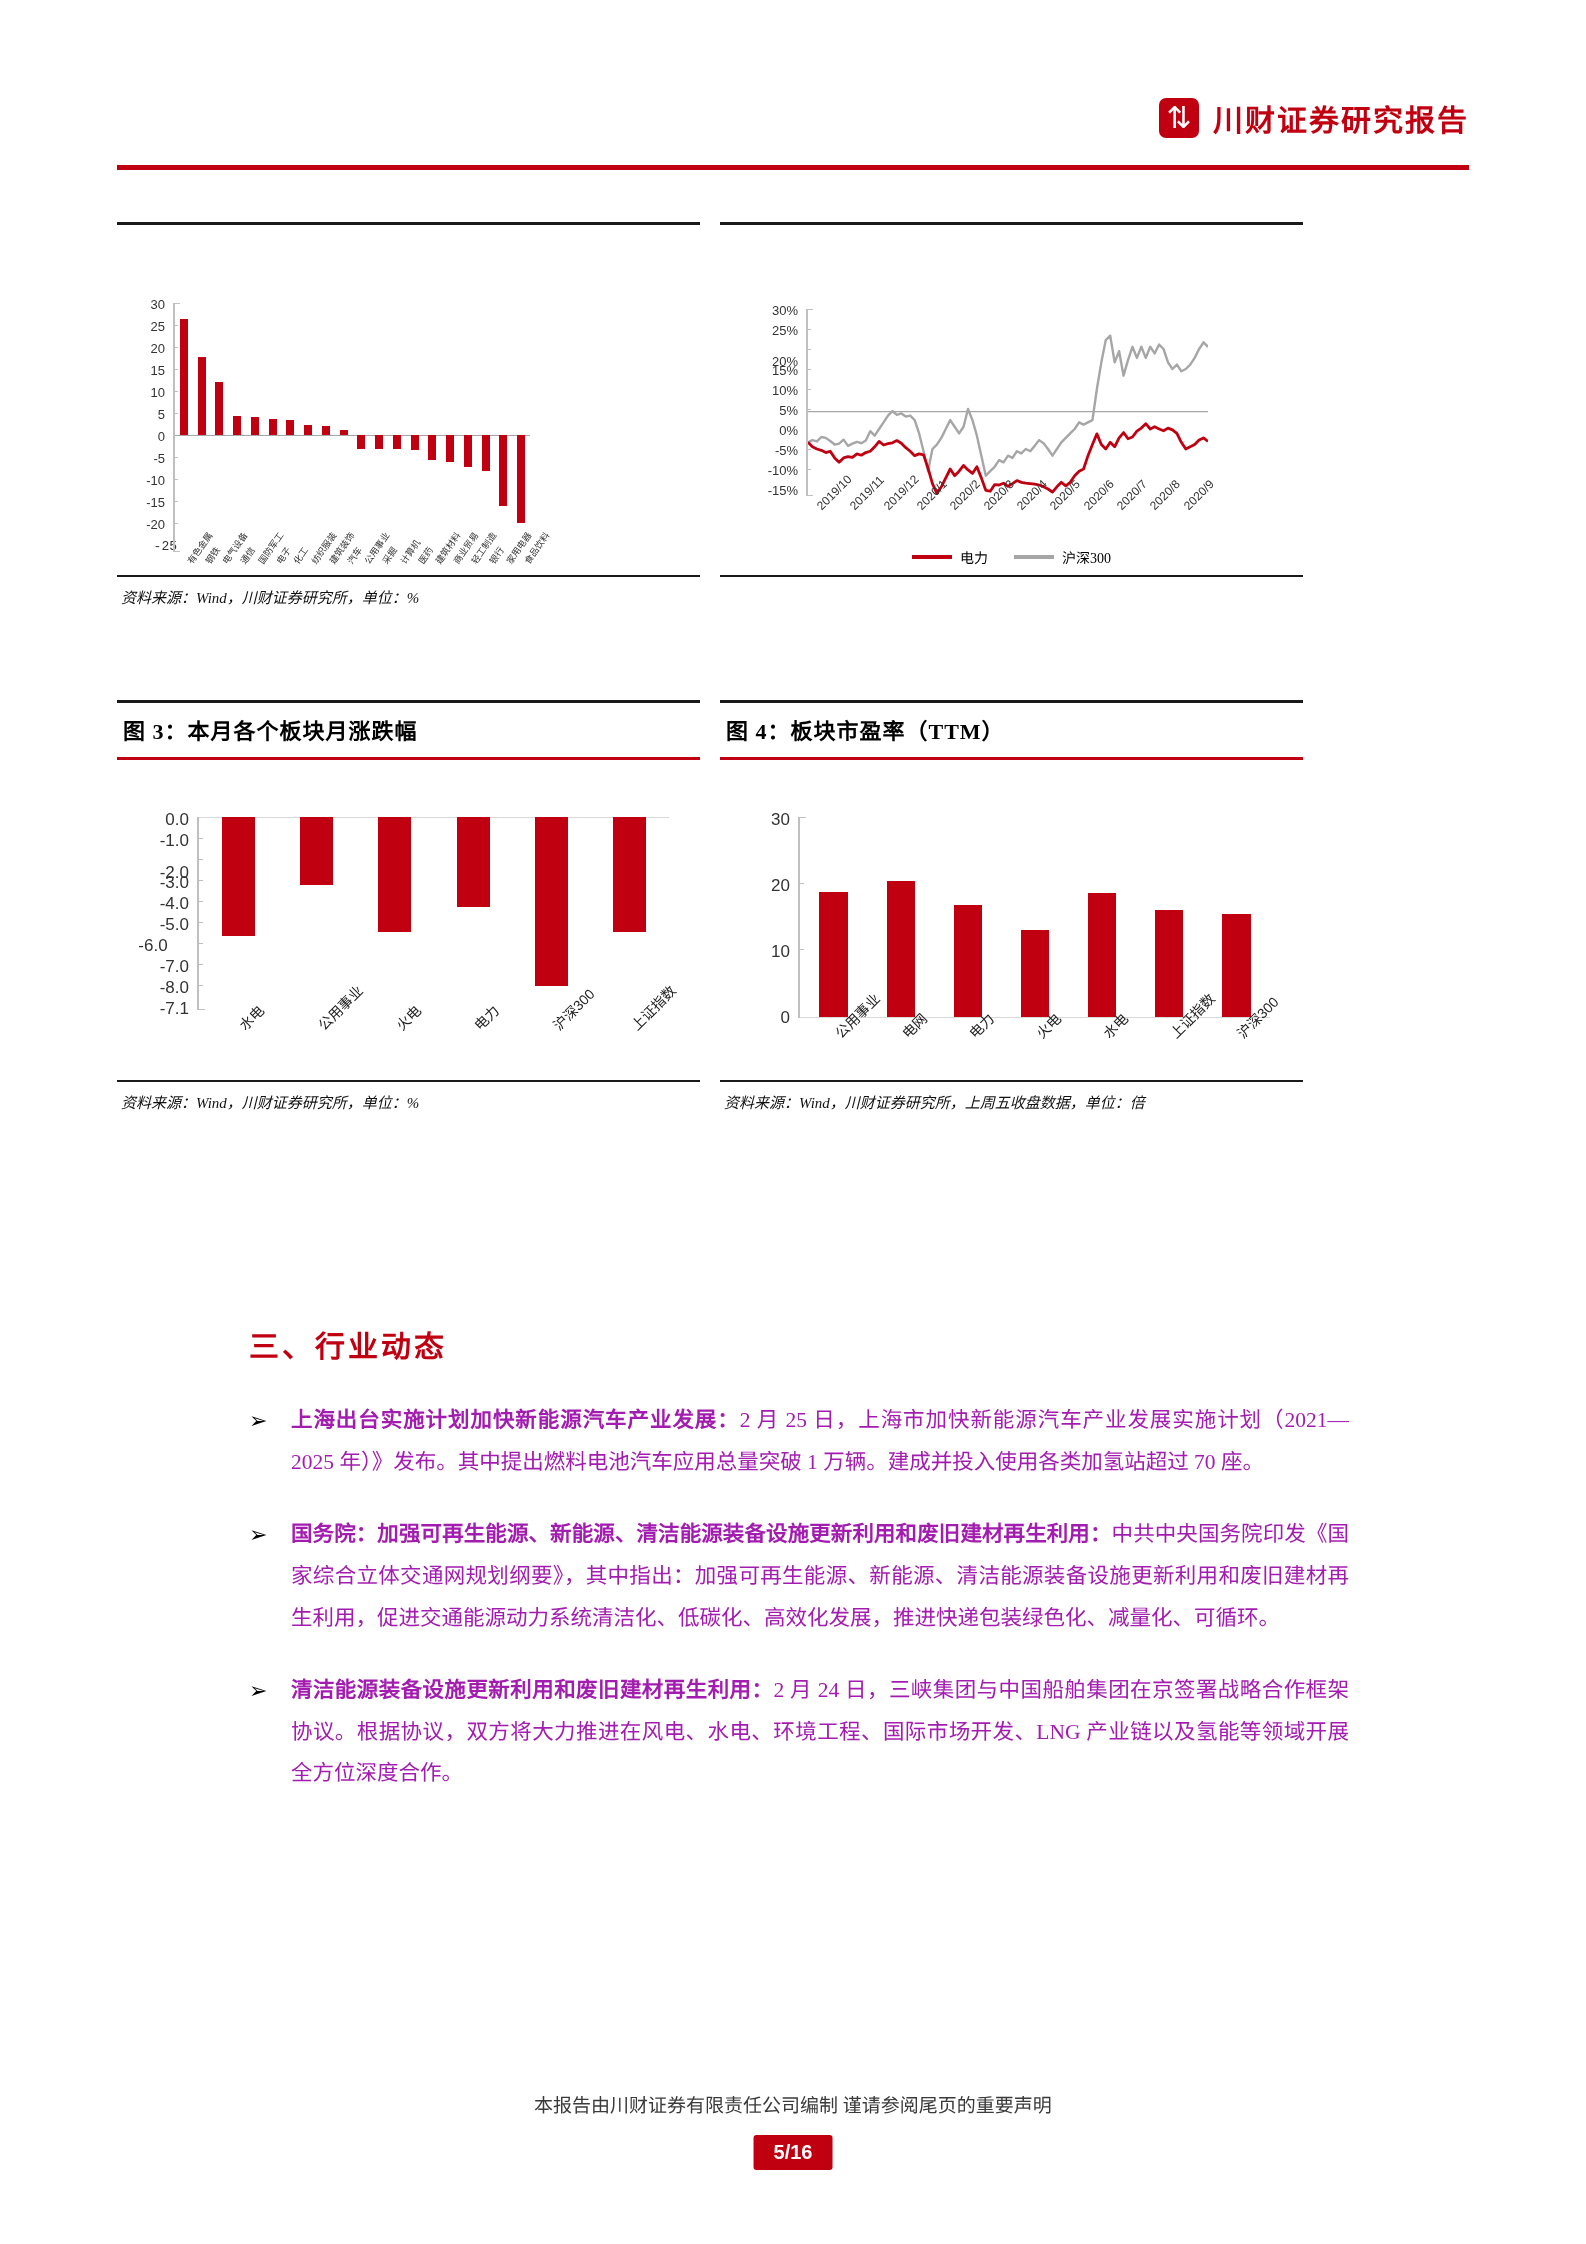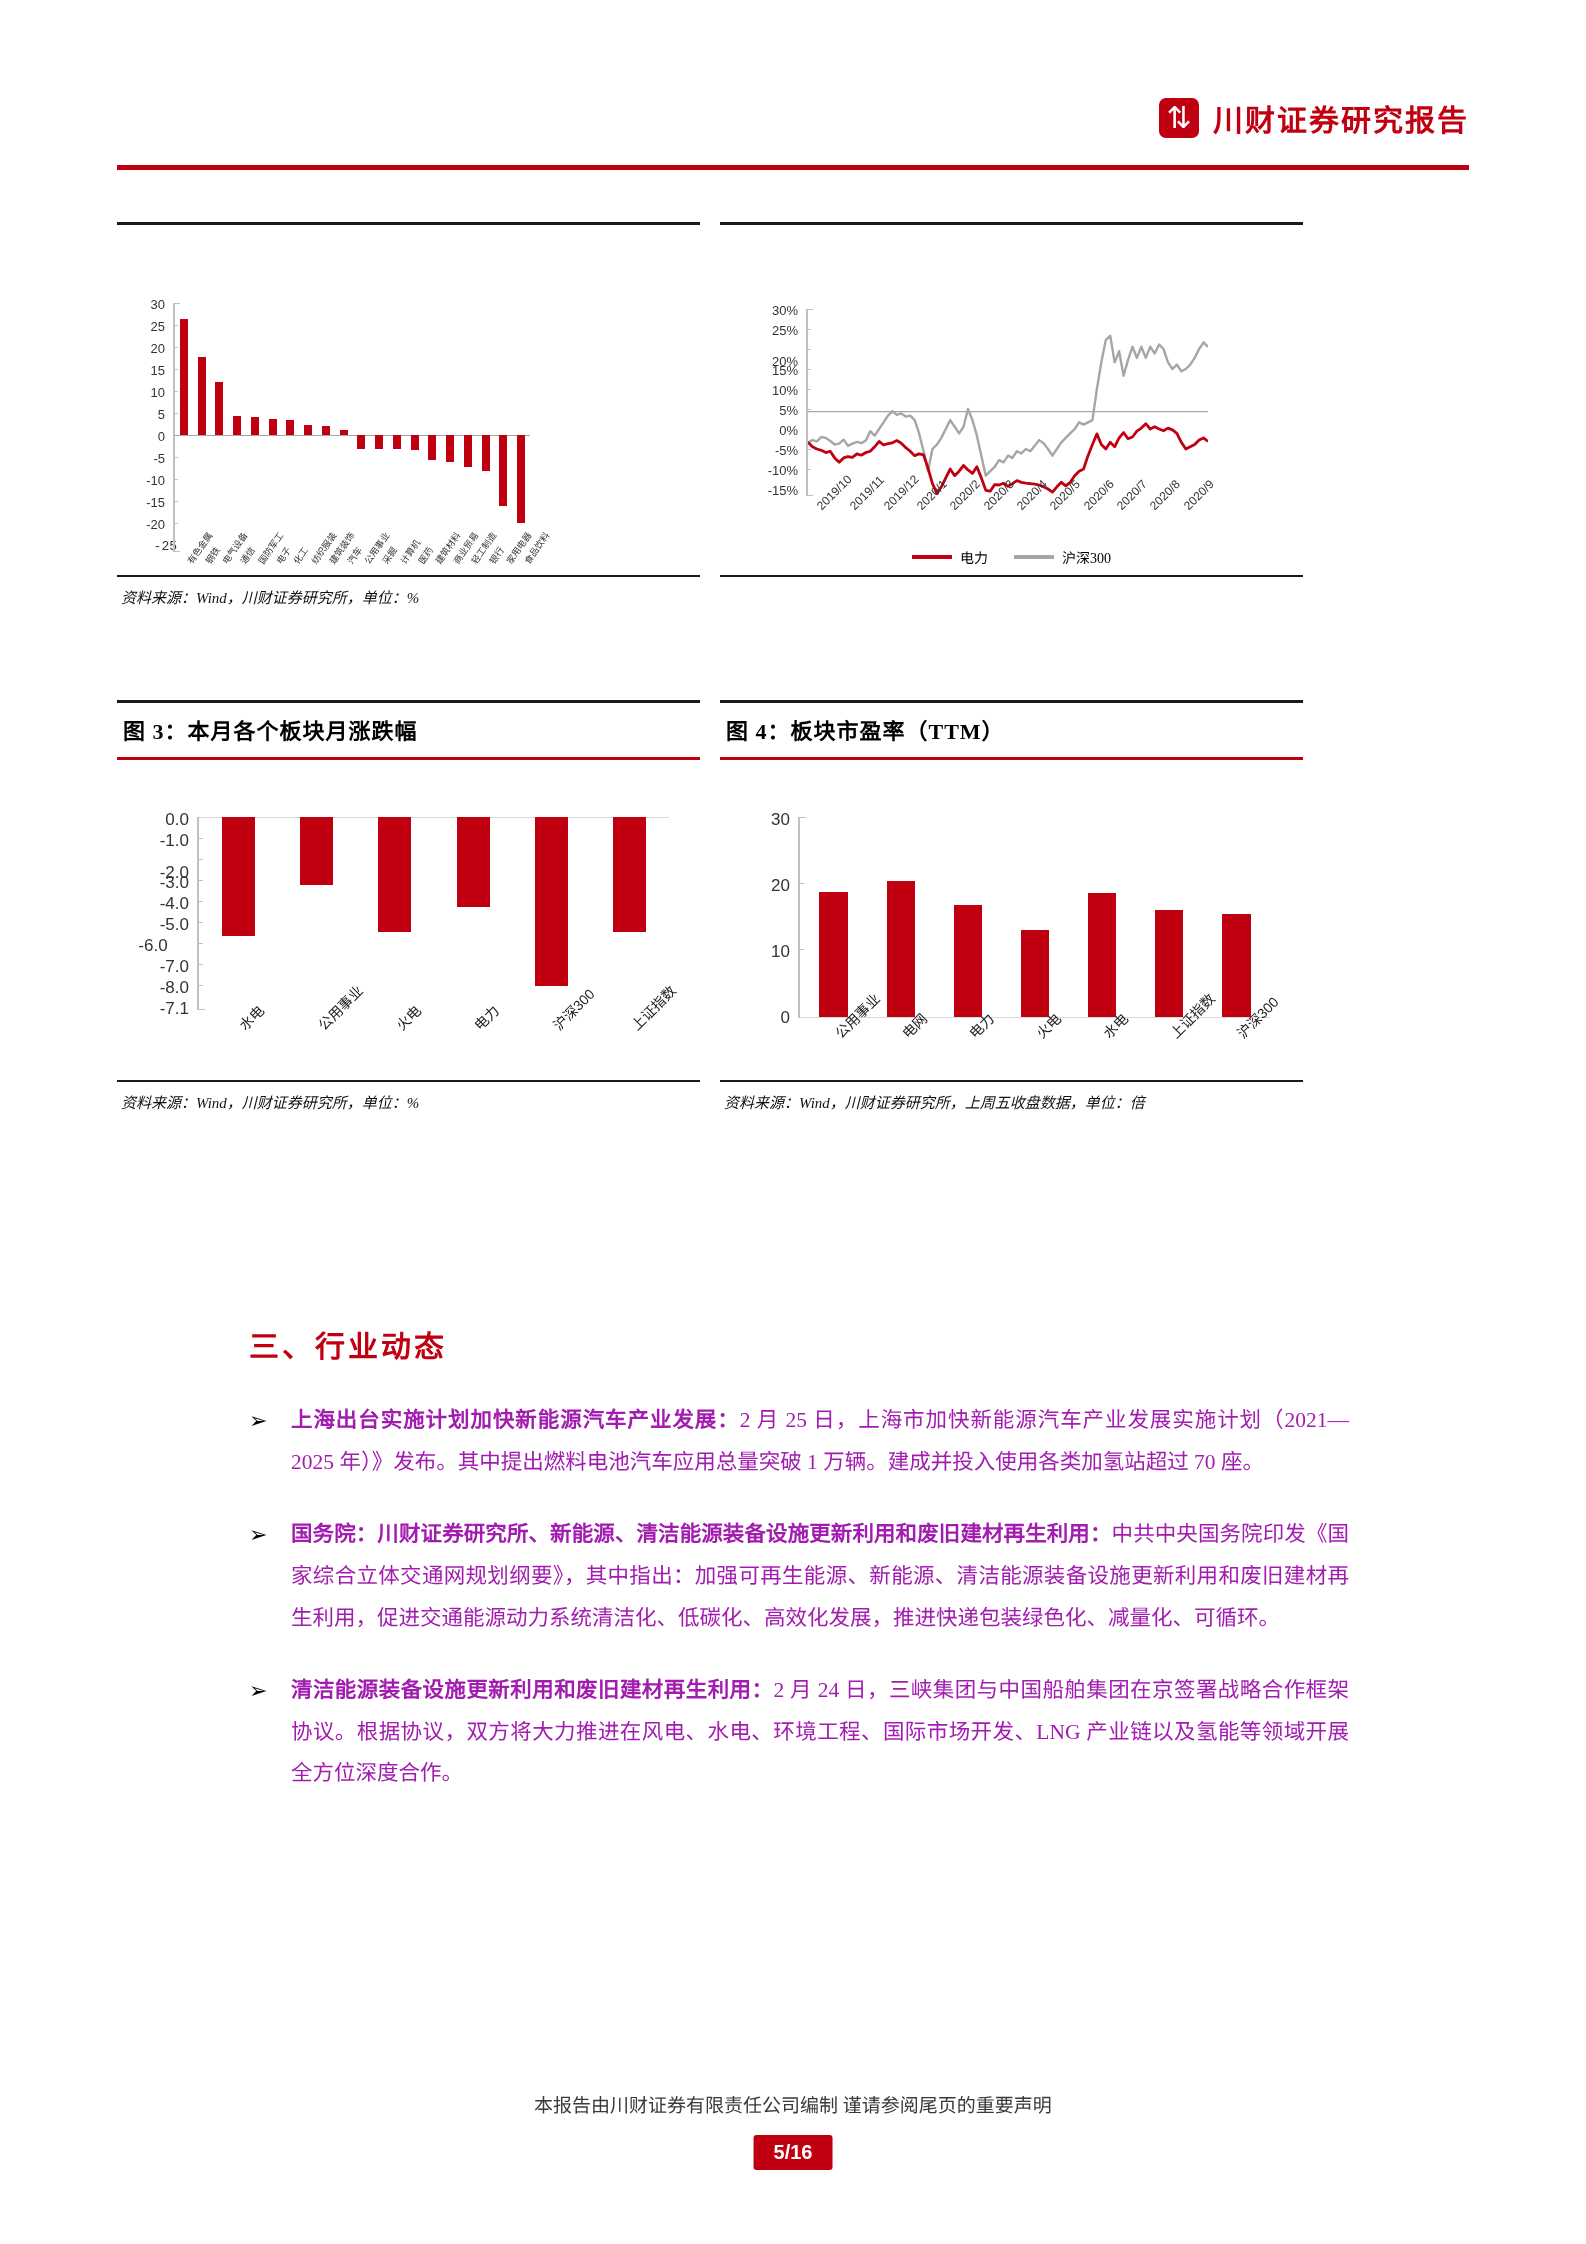--- a/index.html
+++ b/index.html
@@ -361,21 +361,21 @@
 
   <div class="sec-head">三、行业动态</div>
 
   <div class="bullets" id="bullets-root">
       <div class="bullet">
         <div class="bullet-marker">➢</div>
         <div class="bullet-body"><b>上海出台实施计划加快新能源汽车产业发展：</b>2 月 25 日，上海市加快新能源汽车产业发展实施计划（2021—2025 年）》发布。其中提出燃料电池汽车应用总量突破 1 万辆。建成并投入使用各类加氢站超过 70 座。</div>
       </div>
       <div class="bullet">
         <div class="bullet-marker">➢</div>
-        <div class="bullet-body"><b>国务院：川财证券研究所、新能源、清洁能源装备设施更新利用和废旧建材再生利用：</b>中共中央国务院印发《国家综合立体交通网规划纲要》，其中指出：加强可再生能源、新能源、清洁能源装备设施更新利用和废旧建材再生利用，促进交通能源动力系统清洁化、低碳化、高效化发展，推进快递包装绿色化、减量化、可循环。</div>
+        <div class="bullet-body"><b>国务院：加强可再生能源、新能源、清洁能源装备设施更新利用和废旧建材再生利用：</b>中共中央国务院印发《国家综合立体交通网规划纲要》，其中指出：加强可再生能源、新能源、清洁能源装备设施更新利用和废旧建材再生利用，促进交通能源动力系统清洁化、低碳化、高效化发展，推进快递包装绿色化、减量化、可循环。</div>
       </div>
       <div class="bullet">
         <div class="bullet-marker">➢</div>
         <div class="bullet-body"><b>清洁能源装备设施更新利用和废旧建材再生利用：</b>2 月 24 日，三峡集团与中国船舶集团在京签署战略合作框架协议。根据协议，双方将大力推进在风电、水电、环境工程、国际市场开发、LNG 产业链以及氢能等领域开展全方位深度合作。</div>
       </div>
     </div>
 
   <div class="footer-note">本报告由川财证券有限责任公司编制 谨请参阅尾页的重要声明</div>
   <div class="pagebadge">5/16</div>
 

